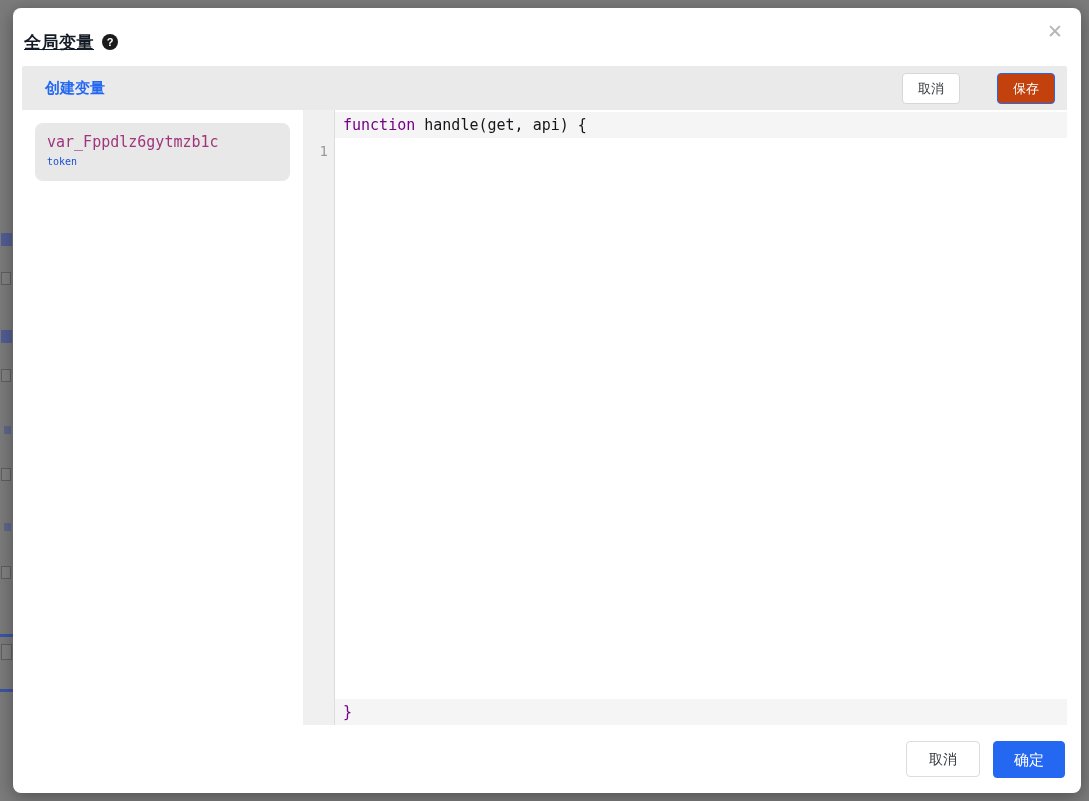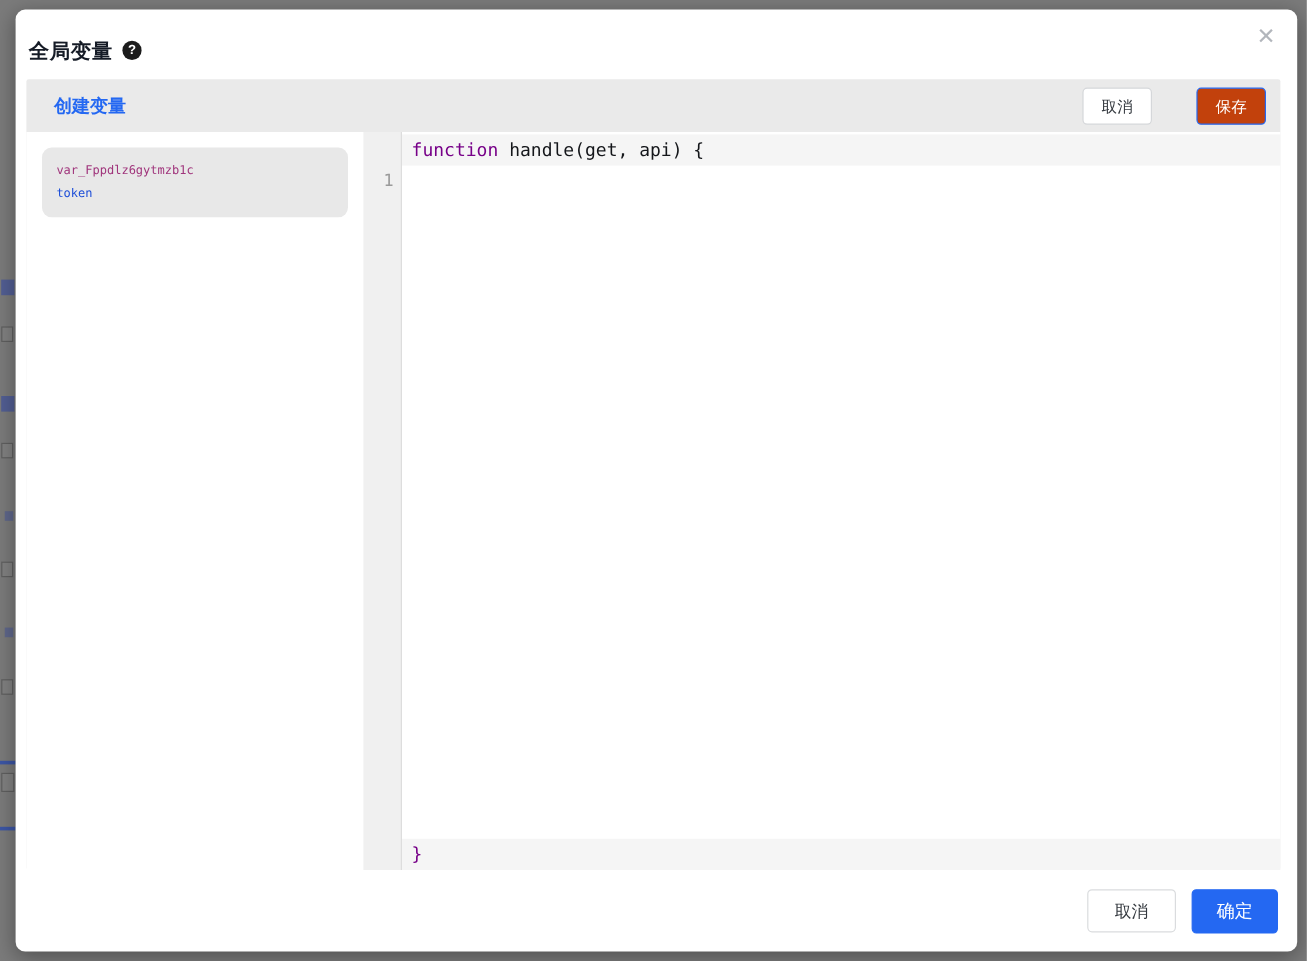--- a/index.html
+++ b/index.html
@@ -23,20 +23,21 @@
     width:1068px; height:785px;
     background:#ffffff;
     border-radius:8px;
     box-shadow:0 4px 18px rgba(0,0,0,.35);
   }
 
   .modal-titlebar {
     position:absolute; top:0; left:0; right:0; height:64px;
     display:flex; align-items:center;
     padding:4px 16px 0 11px;
+    text-decoration:underline;
   }
   .modal-title { font-size:17px; font-weight:600; letter-spacing:.5px; }
   .help-icon {
     width:16px; height:16px; margin-left:8px;
     background:#1b1b1b; color:#fff; border-radius:50%;
     font-size:11px; font-weight:700; line-height:16px; text-align:center;
     cursor:pointer;
   }
   .close-icon {
     position:absolute; top:14px; right:16px;
@@ -81,21 +82,21 @@
   .sidebar {
     width:281px; flex:0 0 281px; background:#fff; padding:13px;
     overflow:hidden;
   }
   .var-item {
     background:#e8e8e8; border-radius:8px;
     padding:9px 12px 10px 12px; cursor:pointer;
   }
   .var-name {
     font-family:"DejaVu Sans Mono", monospace;
-    font-size:10px; color:#a0357c; line-height:21px;
+    font-size:15px; color:#a0357c; line-height:21px;
     white-space:nowrap; overflow:hidden;
   }
   .var-type {
     font-family:"DejaVu Sans Mono", monospace;
     font-size:10px; color:#1d4ed8; line-height:18px;
   }
 
   
   .editor { flex:1; display:flex; background:#fff; min-width:0; }
   .gutter {

